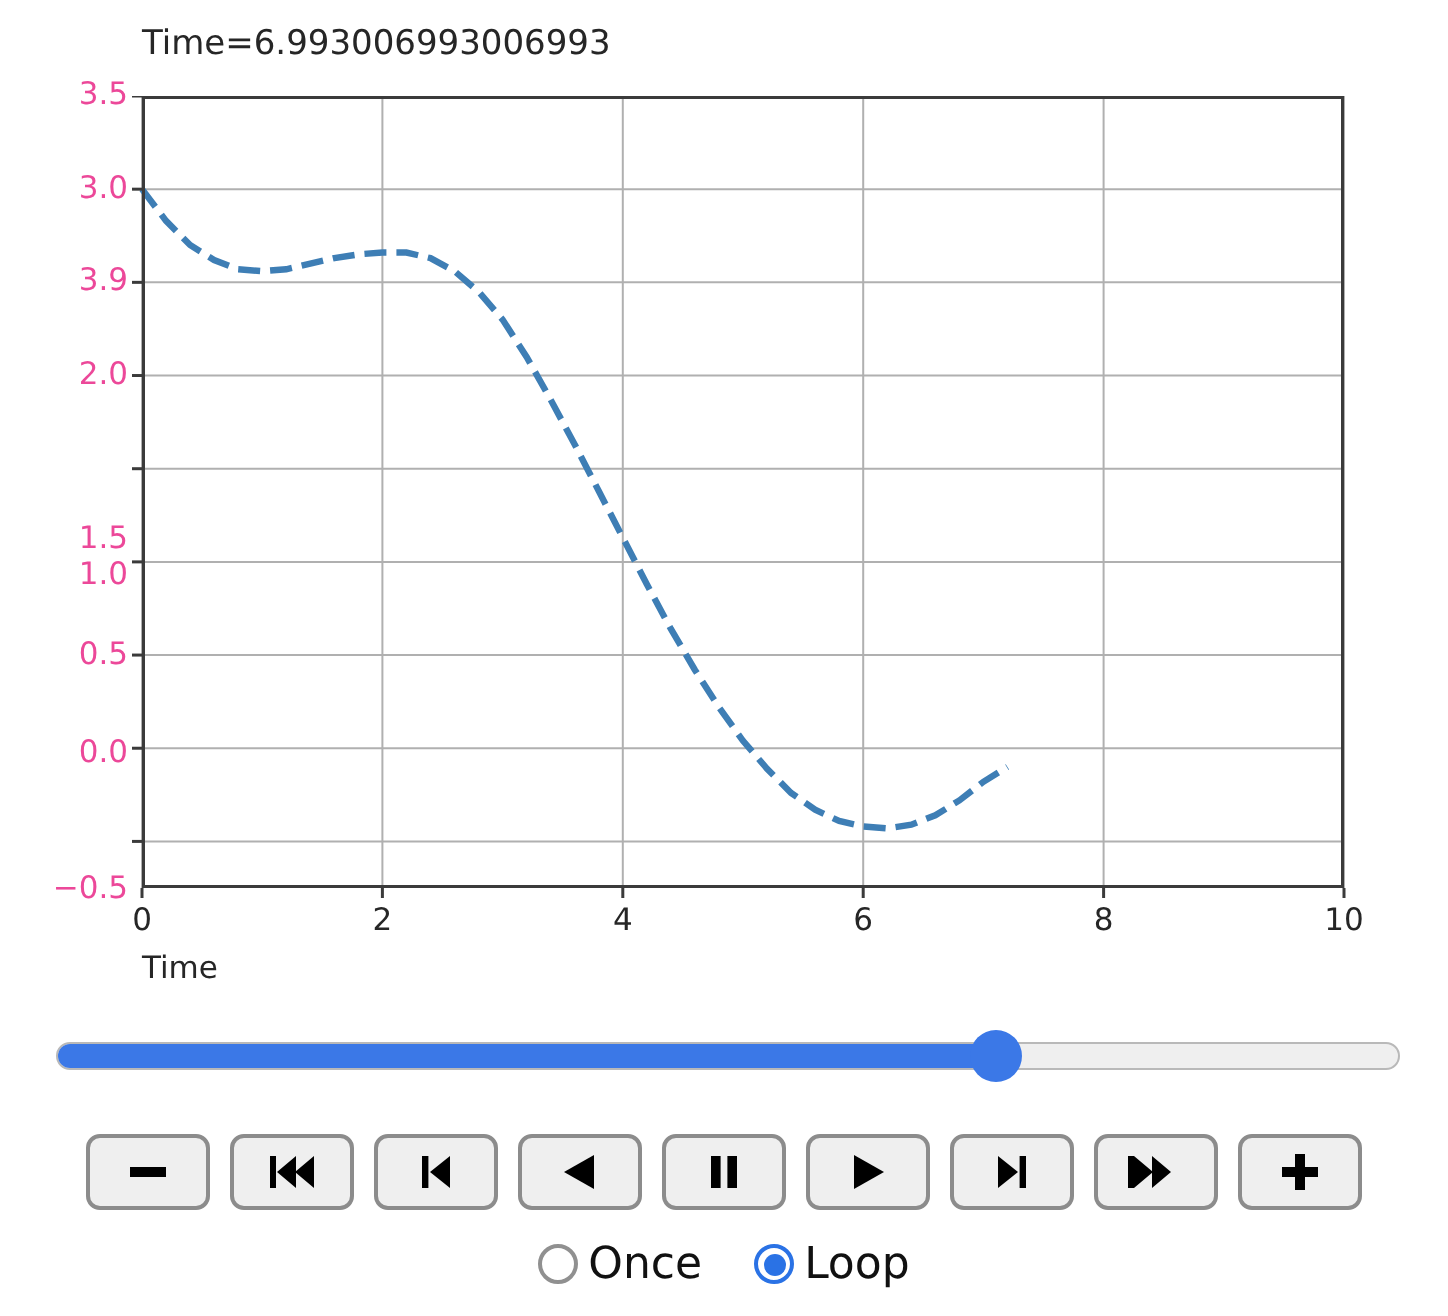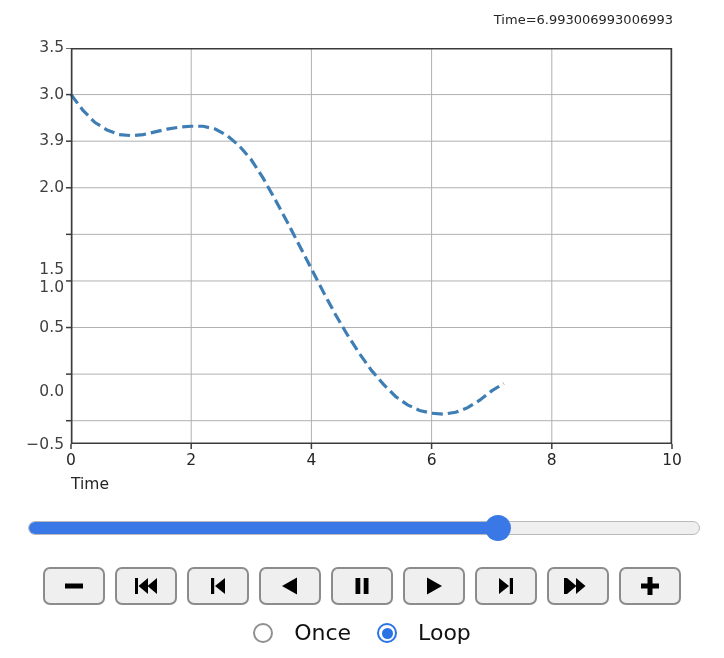--- a/index.html
+++ b/index.html
@@ -20,41 +20,41 @@
     position: absolute;
     left: 0; top: 0;
     width: 724px;
     height: 500px;
   }
   #plot-title {
     position: absolute;
     left: 71px;
     top: 12px;
     width: 602px;
-    text-align: right;
-    font-size: 13px;
+    text-align: left;
+    font-size: 17px;
     color: #262626;
     font-family: "DejaVu Sans", sans-serif;
     white-space: nowrap;
   }
   #plot-area {
     position: absolute;
     left: 71px;
     top: 48px;
     width: 601px;
     height: 396px;
   }
   .axes-svg { display: block; }
 
   .ytick-label {
     position: absolute;
     right: 660px;
     text-align: right;
     font-size: 15.5px;
-    color: #404040;
+    color: #ec4899;
     white-space: nowrap;
   }
   .xtick-label {
     position: absolute;
     top: 451px;
     text-align: center;
     font-size: 15.5px;
     color: #262626;
     white-space: nowrap;
   }
@@ -139,22 +139,22 @@
     top: 615px;
     width: 724px;
     height: 36px;
     display: flex;
     justify-content: center;
     align-items: center;
     gap: 26px;
   }
   .radio-item {
     display: flex;
-    align-items: center;
-    gap: 21px;
+    align-items: flex-start;
+    gap: 5px;
     cursor: pointer;
   }
   .radio-circle {
     width: 20px;
     height: 20px;
     border-radius: 50%;
     border: 2px solid #909090;
     box-sizing: border-box;
     background: #ffffff;
     position: relative;
@@ -222,21 +222,21 @@
         <line x1="120.2" y1="396" x2="120.2" y2="401" stroke="#3b3b3b" stroke-width="1.5"></line>
         <line x1="240.4" y1="396" x2="240.4" y2="401" stroke="#3b3b3b" stroke-width="1.5"></line>
         <line x1="360.59999999999997" y1="396" x2="360.59999999999997" y2="401" stroke="#3b3b3b" stroke-width="1.5"></line>
         <line x1="480.8" y1="396" x2="480.8" y2="401" stroke="#3b3b3b" stroke-width="1.5"></line>
         <line x1="601" y1="396" x2="601" y2="401" stroke="#3b3b3b" stroke-width="1.5"></line>
       </svg>
   </div>
 
   <div id="ytick-labels">
       <div class="ytick-label" style="top: 435px;">−0.5</div>
-      <div class="ytick-label" style="top: 382px; margin-left: 20px;">0.0</div>
+      <div class="ytick-label" style="top: 367px; margin-left: 20px;">0.0</div>
       <div class="ytick-label" style="top: 317.529px;">0.5</div>
       <div class="ytick-label" style="top: 278px;">1.0</div>
       <div class="ytick-label" style="top: 224px; margin-top: 36px;">1.5</div>
       <div class="ytick-label" style="top: 177.765px;">2.0</div>
       <div class="ytick-label" style="top: 131.176px;">3.9</div>
       <div class="ytick-label" style="top: 84.5882px;">3.0</div>
       <div class="ytick-label" style="top: 38px;">3.5</div>
     </div>
   <div id="xtick-labels">
       <div class="xtick-label" style="left: 41px; width: 60px;">0</div>

